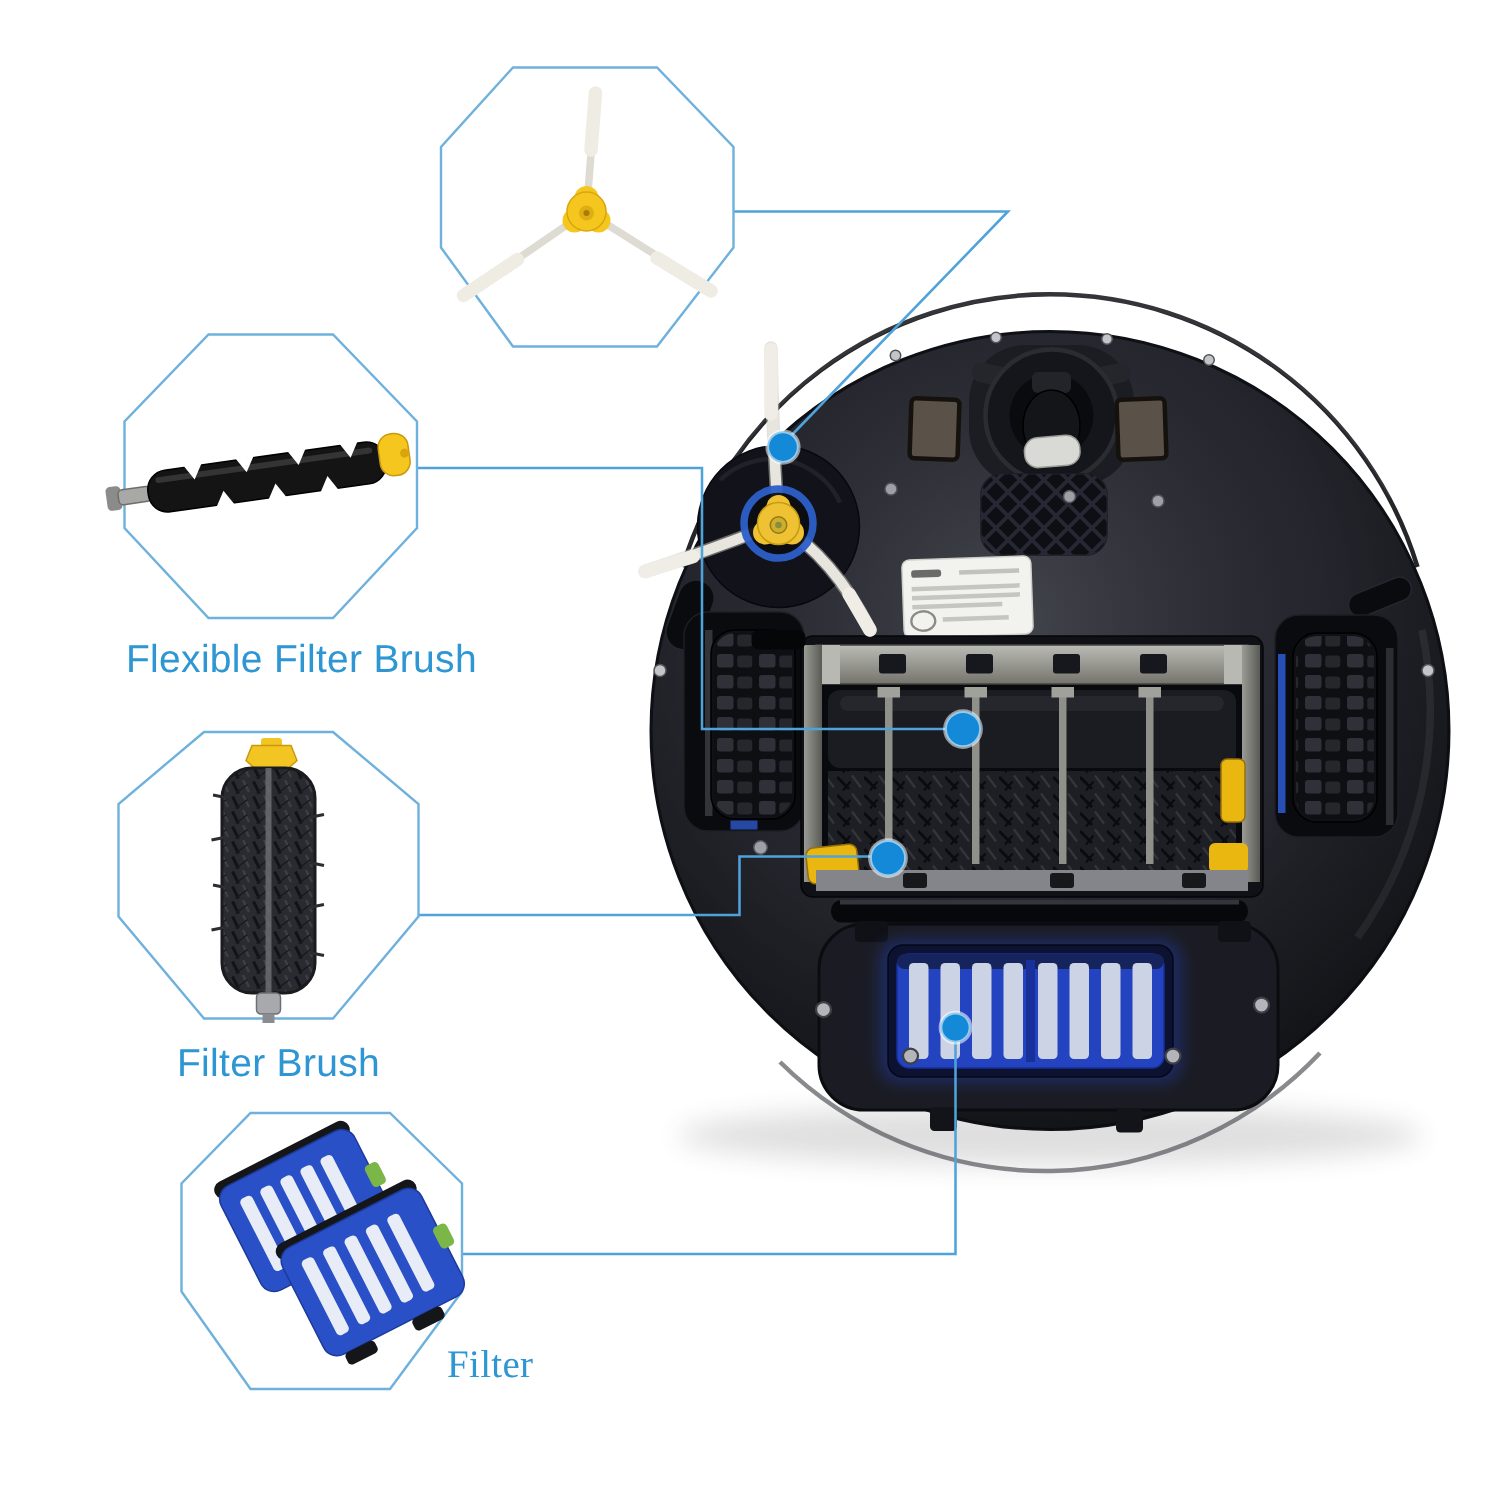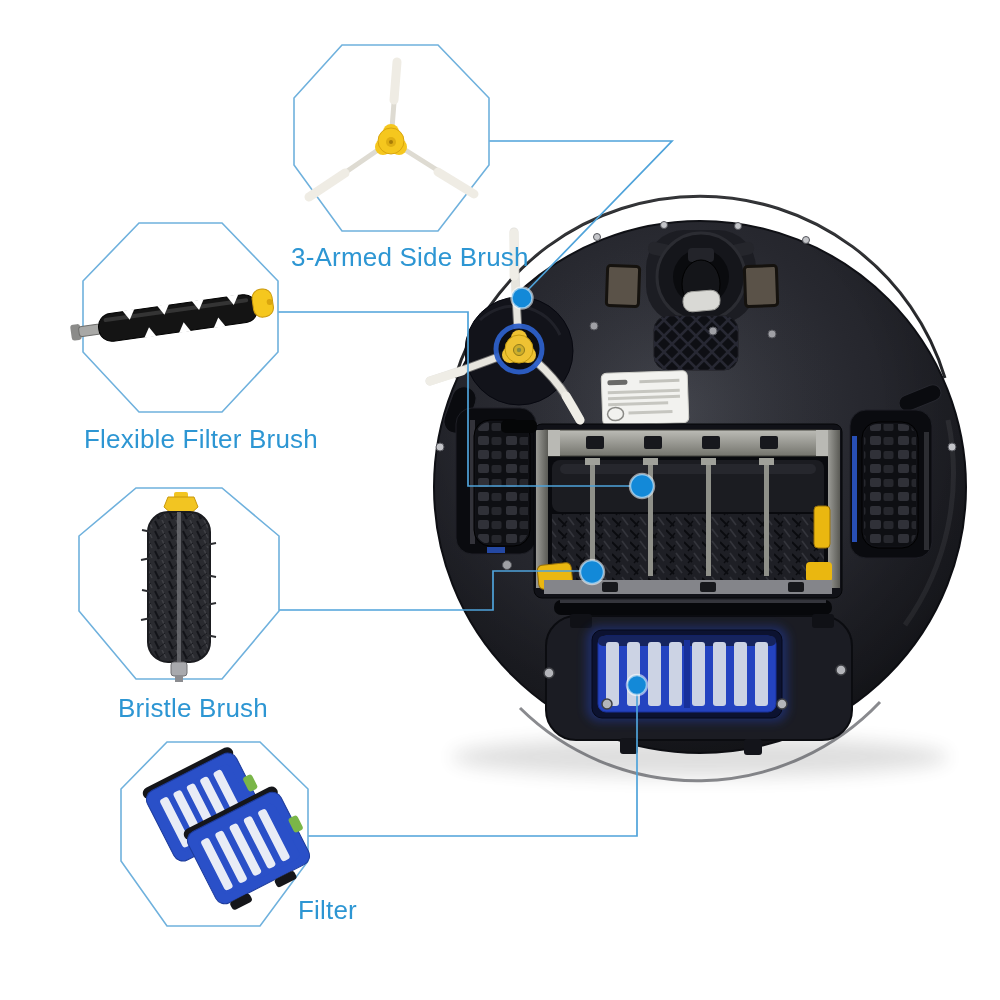--- a/index.html
+++ b/index.html
@@ -348,18 +348,17 @@
           <rect x="76" y="12" width="9" height="56" rx="3"></rect>
         </g>
         <rect x="100" y="32" width="10" height="16" rx="3" fill="#7ab648"></rect>
         <rect x="10" y="80" width="22" height="9" rx="3" fill="#15161a"></rect>
         <rect x="60" y="80" width="22" height="9" rx="3" fill="#15161a"></rect>
       </g>
     </g>
   </g>
 </svg>
 
-<div class="callout-label" style="left:291px;top:243px;">3-Armed Side Brush</div>
 <div class="callout-label" style="left:84px;top:425px;">Flexible Filter Brush</div>
-<div class="callout-label" style="left:118px;top:694px;">Bristle Brush</div>
-<div class="callout-label" style="left:298px;top:896px;">Filter</div>
+<div class="callout-label" style="left:118px;top:694px;">Filter Brush</div>
+<div class="callout-label" style="left:298px;top:896px;font-family:Liberation Serif, serif;">Filter</div>
 
 </div>
 
 </body></html>

